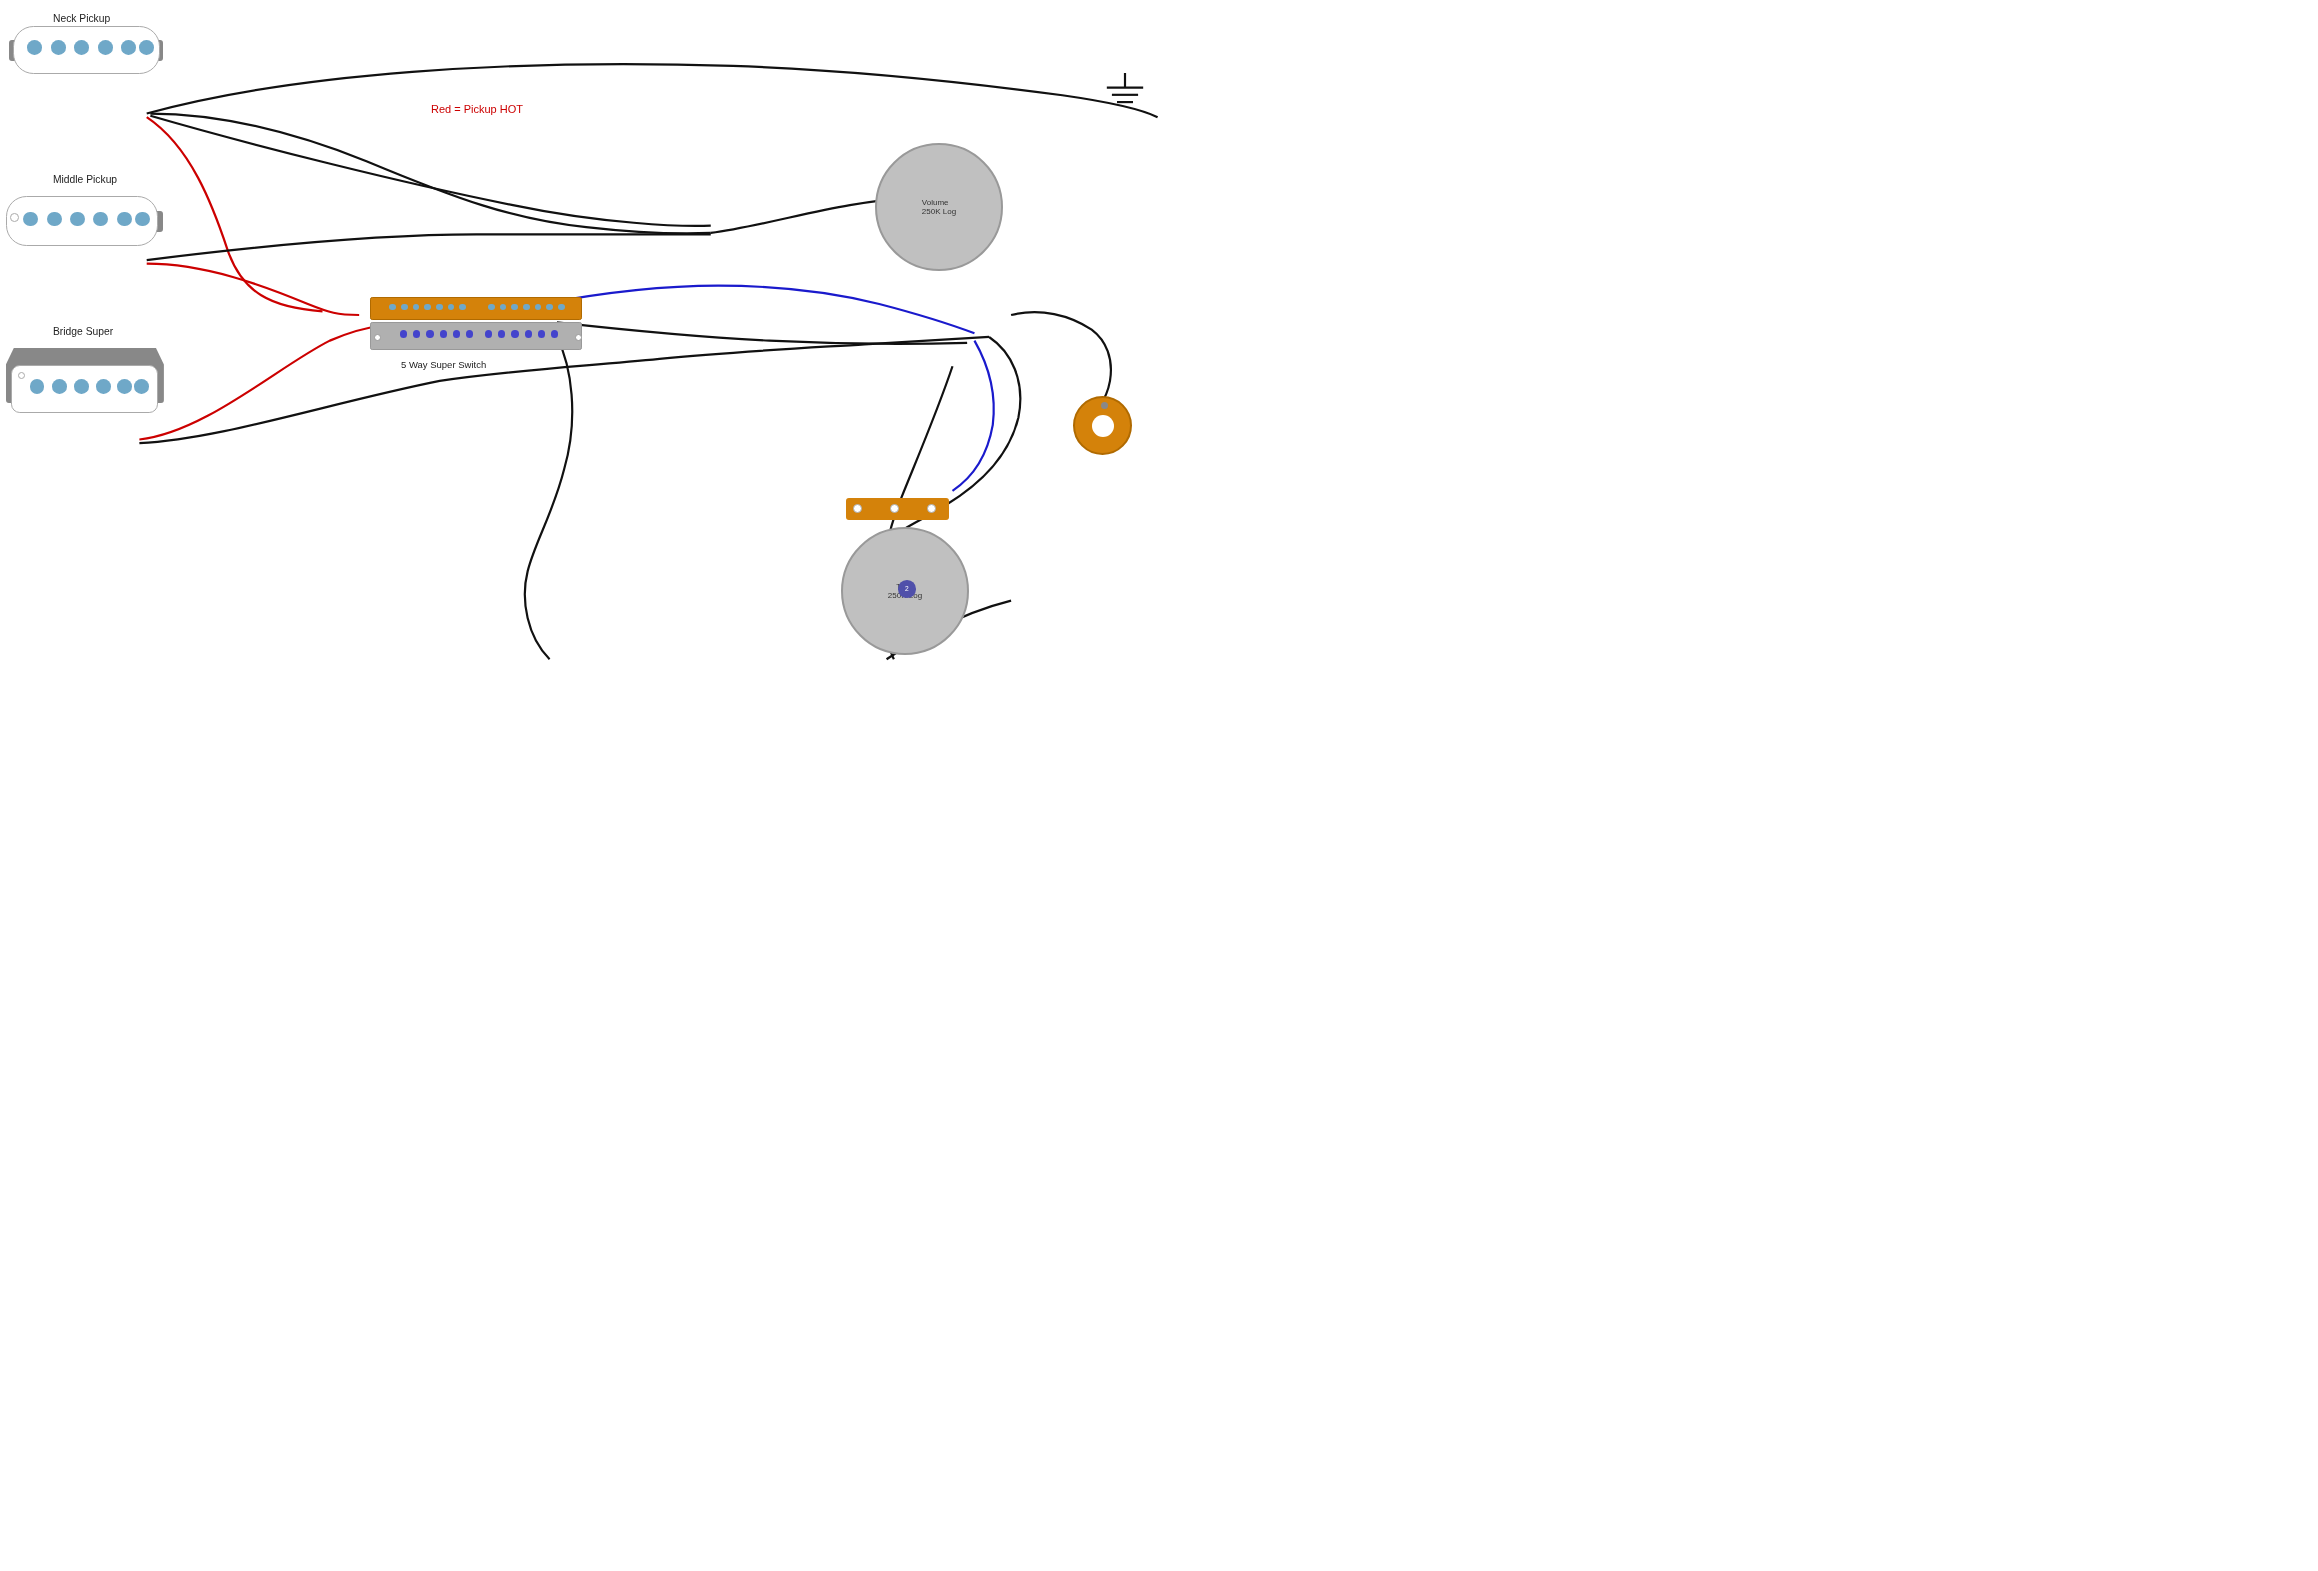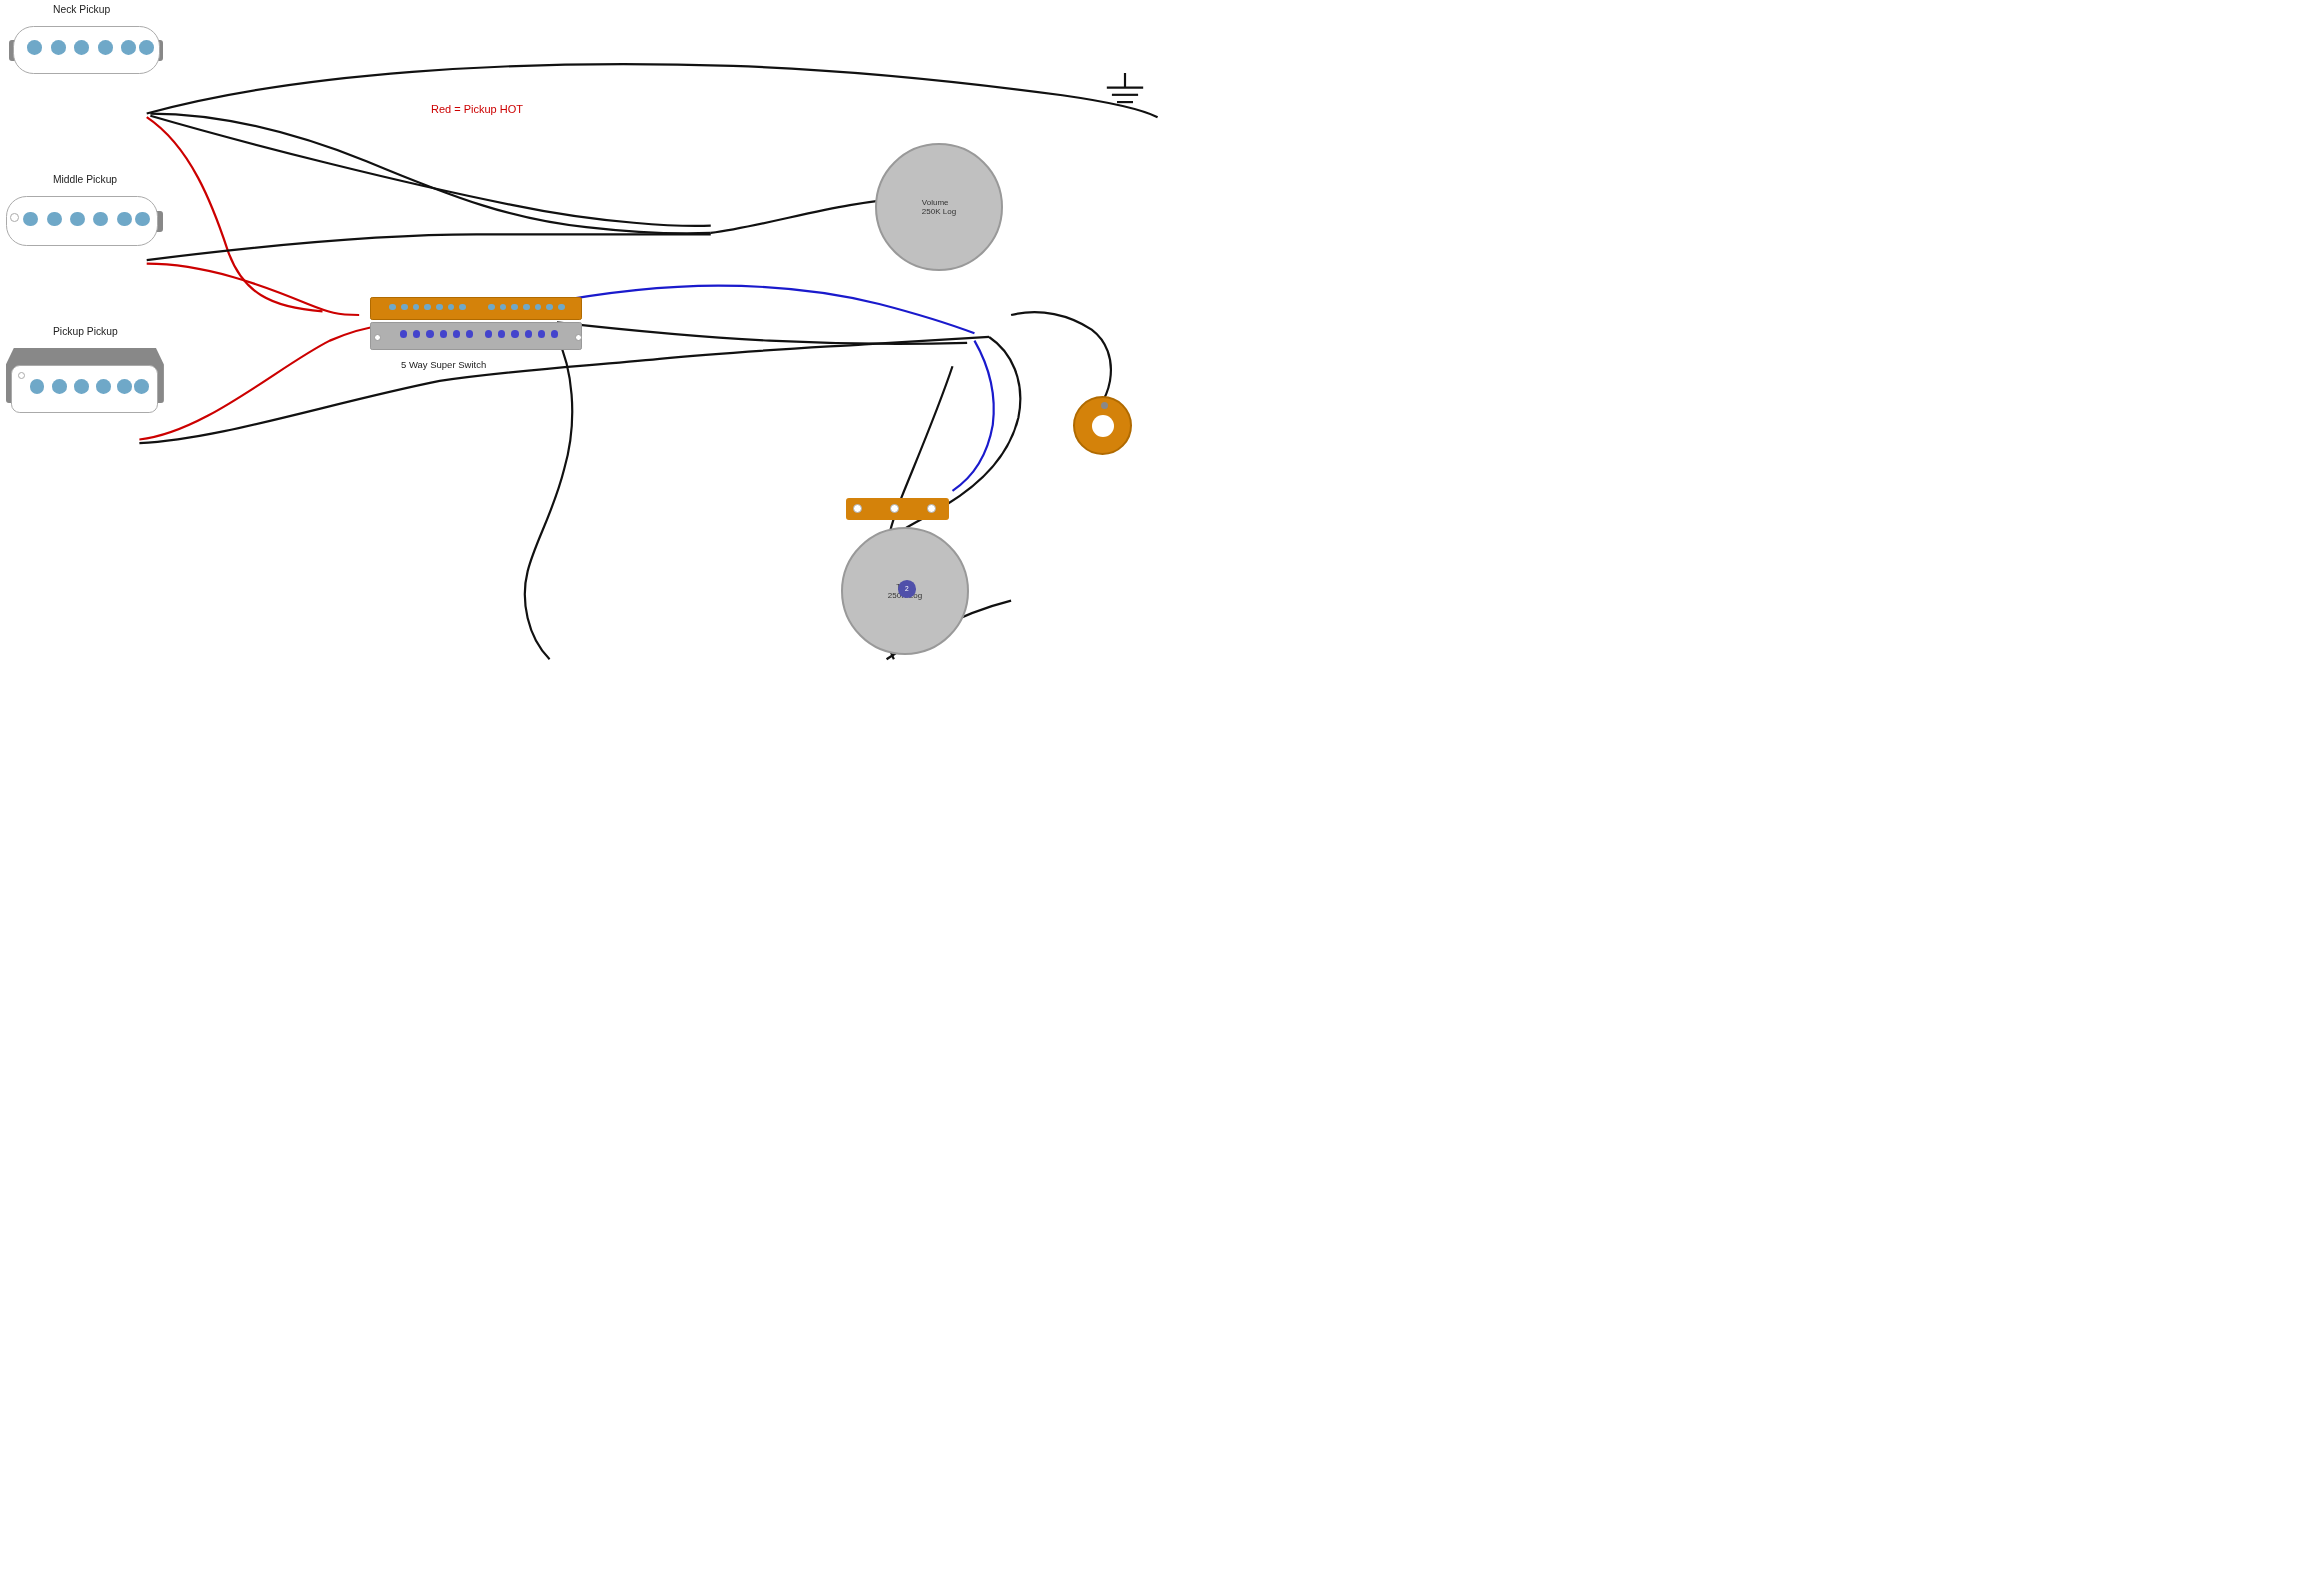--- a/index.html
+++ b/index.html
@@ -102,21 +102,21 @@
 
     <path d="M 760,460 C 780,500 790,570 770,640 C 755,700 730,740 720,780 C 710,820 720,870 750,900" stroke="#111" stroke-width="3" fill="none"></path>
 
     <path d="M 1350,460 C 1380,480 1400,520 1390,570 C 1378,620 1340,660 1290,690 C 1260,710 1230,720 1210,740" stroke="#111" stroke-width="3" fill="none"></path>
 
     <path d="M 1210,850 C 1210,870 1215,890 1220,900" stroke="#111" stroke-width="3" fill="none"></path>
 
     <path d="M 1210,900 C 1240,880 1300,840 1380,820" stroke="#111" stroke-width="3" fill="none"></path>
   </svg>
 
-  <div class="label" style="left:53px; top:4px;">Neck Pickup</div>
+  <div class="label" style="left:53px; top:13px;">Neck Pickup</div>
 
   <div style="position:absolute; left:8.8px; top:40px; width:154px; height:20.5px; background:#888; border-radius:2.9px;"></div>
 
   <div class="pickup" style="left:13px; top:26px; width:147px; height:48px;">
 
     <div class="pickup-magnet" style="left:13px; top:13px; width:14.7px; height:14.7px;"></div>
     <div class="pickup-magnet" style="left:37px; top:13px; width:14.7px; height:14.7px;"></div>
     <div class="pickup-magnet" style="left:60px; top:13px; width:14.7px; height:14.7px;"></div>
     <div class="pickup-magnet" style="left:84px; top:13px; width:14.7px; height:14.7px;"></div>
     <div class="pickup-magnet" style="left:107px; top:13px; width:14.7px; height:14.7px;"></div>
@@ -132,21 +132,21 @@
   <div class="pickup" style="left:5.9px; top:196px; width:152px; height:50px;">
     <div style="position:absolute; left:2.9px; top:16px; width:8.8px; height:8.8px; border:1.5px solid #aaa; border-radius:50%;"></div>
     <div class="pickup-magnet" style="left:16px; top:14.7px; width:14.7px; height:14.7px;"></div>
     <div class="pickup-magnet" style="left:40px; top:14.7px; width:14.7px; height:14.7px;"></div>
     <div class="pickup-magnet" style="left:63px; top:14.7px; width:14.7px; height:14.7px;"></div>
     <div class="pickup-magnet" style="left:86px; top:14.7px; width:14.7px; height:14.7px;"></div>
     <div class="pickup-magnet" style="left:110px; top:14.7px; width:14.7px; height:14.7px;"></div>
     <div class="pickup-magnet" style="left:128px; top:14.7px; width:14.7px; height:14.7px;"></div>
   </div>
 
-  <div class="label" style="left:53px; top:326px;">Pickup Pickup</div>
+  <div class="label" style="left:53px; top:326px;">Bridge Super</div>
 
   <div style="position:absolute; left:5.9px; top:348px; width:158px; height:55px; background:#888; clip-path: polygon(0% 30%, 5% 0%, 95% 0%, 100% 30%, 100% 100%, 0% 100%); border-radius:2.9px;"></div>
   <div class="pickup" style="left:11px; top:365px; width:147px; height:48px; border-radius:8.8px;">
     <div style="position:absolute; left:5.9px; top:5.9px; width:7.3px; height:7.3px; border:1.5px solid #aaa; border-radius:50%;"></div>
     <div class="pickup-magnet" style="left:17.6px; top:13px; width:14.7px; height:14.7px;"></div>
     <div class="pickup-magnet" style="left:40px; top:13px; width:14.7px; height:14.7px;"></div>
     <div class="pickup-magnet" style="left:62px; top:13px; width:14.7px; height:14.7px;"></div>
     <div class="pickup-magnet" style="left:84px; top:13px; width:14.7px; height:14.7px;"></div>
     <div class="pickup-magnet" style="left:105px; top:13px; width:14.7px; height:14.7px;"></div>
     <div class="pickup-magnet" style="left:122px; top:13px; width:14.7px; height:14.7px;"></div>

